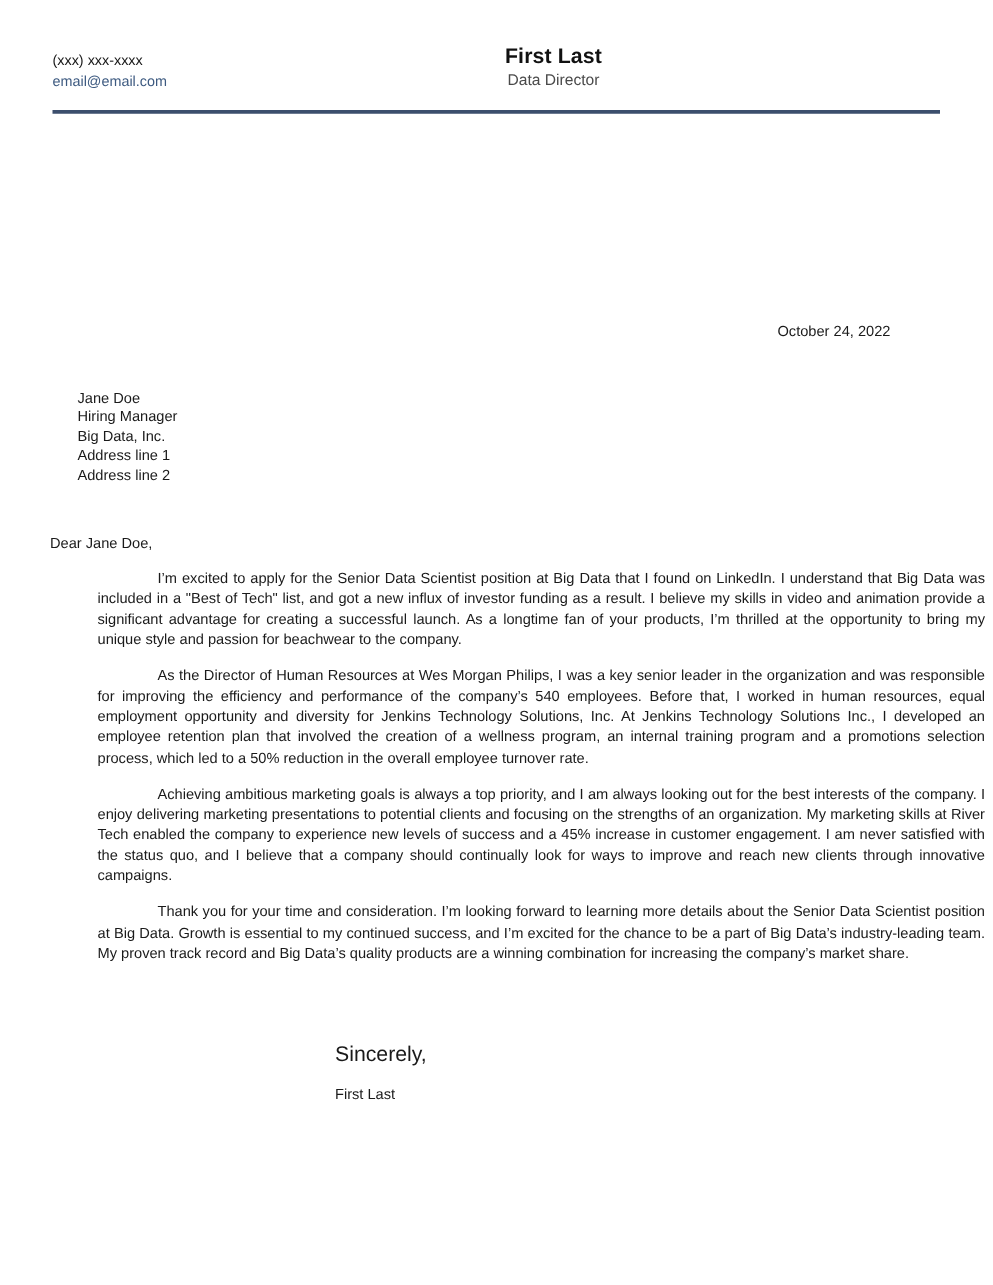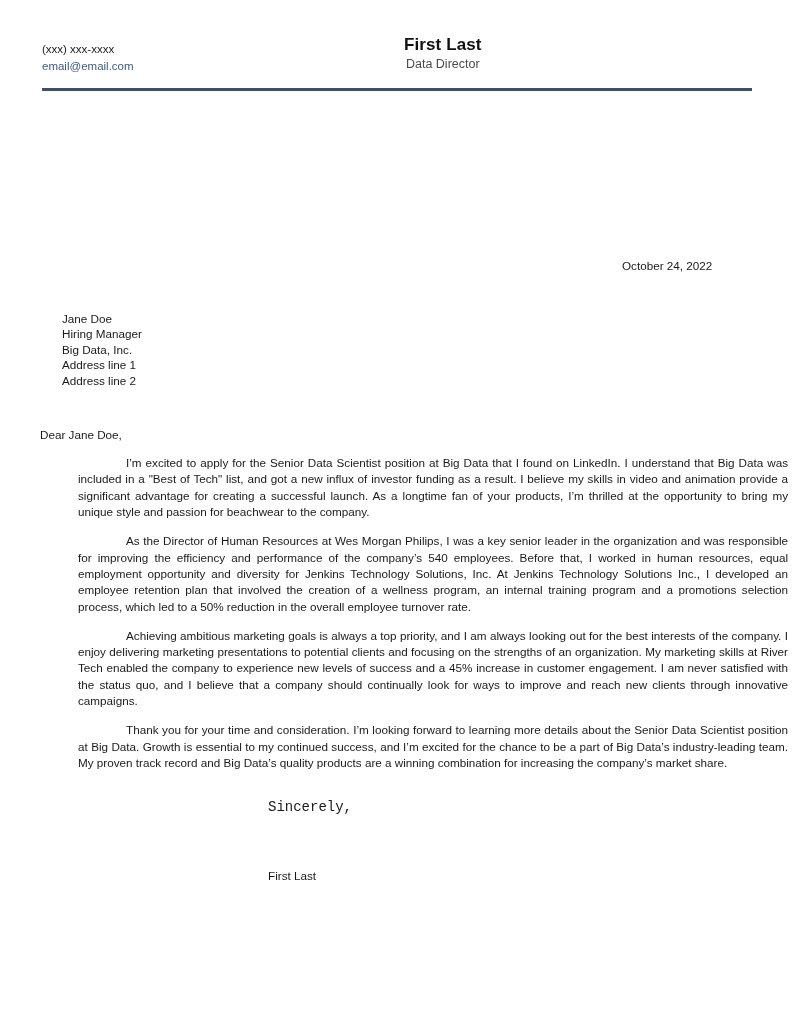--- a/index.html
+++ b/index.html
@@ -129,24 +129,23 @@
   }
   .body-copy p {
     margin: 0 0 12.5px 0;
     text-indent: 48px;
   }
 
   
   .closing {
     position: absolute;
     left: 268px;
-    top: 799px;
-    font-size: 14px;
+    top: 834px;
+    font-size: 17px;
     color: #1a1a1a;
-    font-family: Liberation Mono, monospace;
   }
   .signature-name {
     position: absolute;
     left: 268px;
     top: 869px;
     font-size: 11.7px;
     color: #1a1a1a;
   }
 </style>
 </head>

